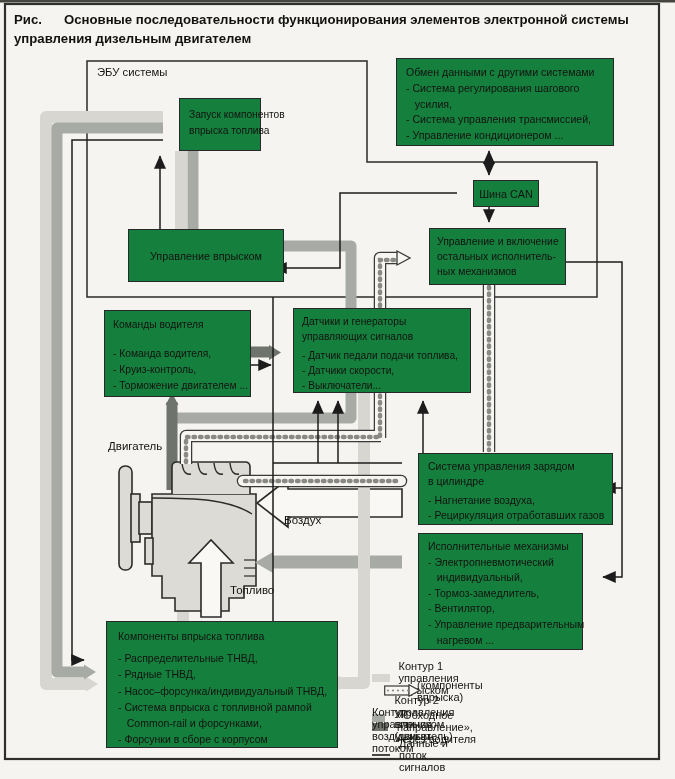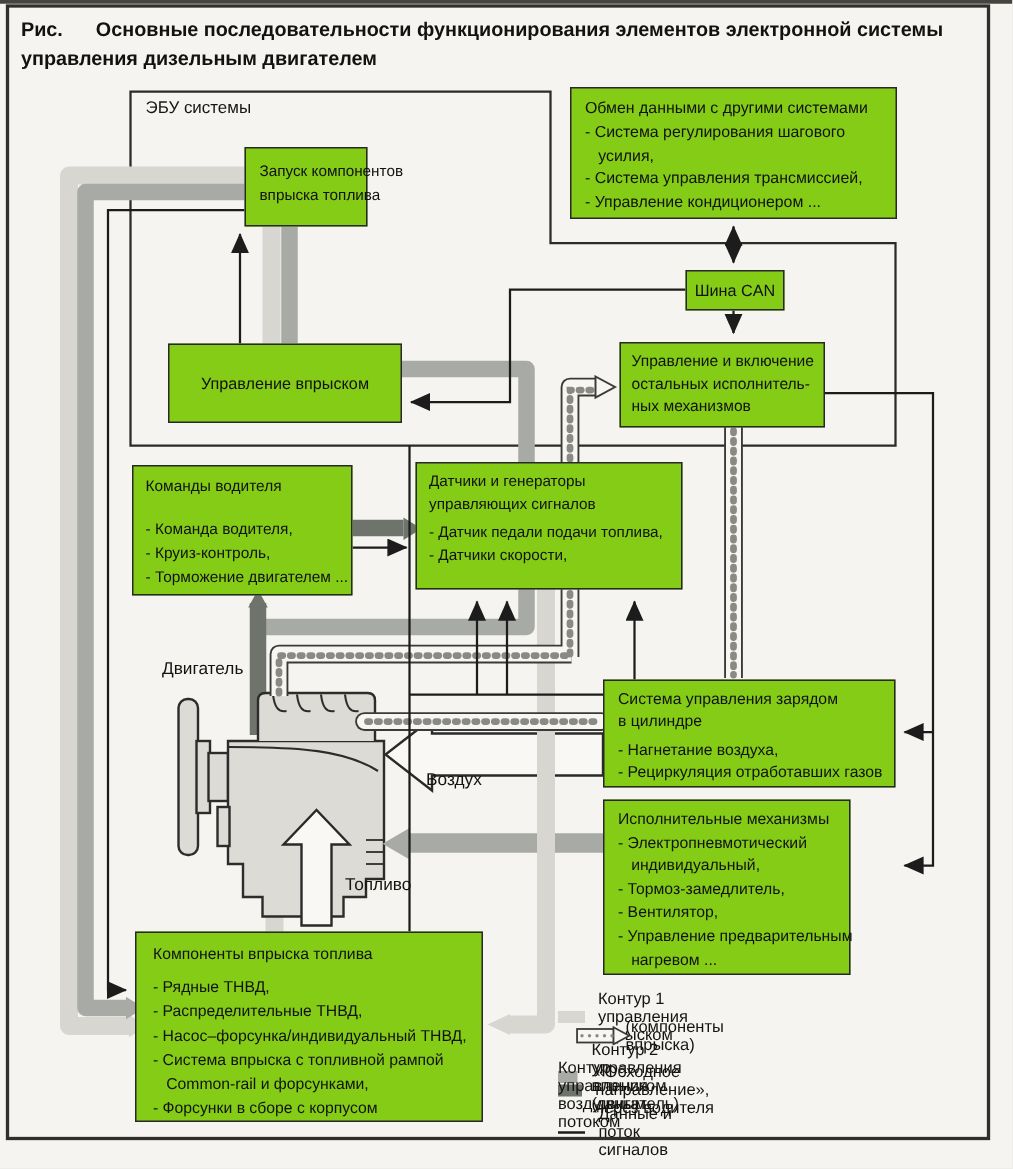--- a/index.html
+++ b/index.html
@@ -4,22 +4,22 @@
 <style>
   html,body{margin:0;padding:0;background:#e8e7e3;}
   #fig{position:relative;width:675px;height:779px;background:#f5f4f0;overflow:hidden;
        font-family:"Liberation Sans",sans-serif;color:#161614;}
   #diagram-svg{position:absolute;left:0;top:0;z-index:1;}
   .caption{position:absolute;left:14px;top:10px;width:648px;z-index:2;
            font-size:13.2px;line-height:1.45;font-weight:bold;color:#121210;}
   .caption .pre{margin-right:22px;}
   .lbl{position:absolute;z-index:2;font-size:11.5px;color:#14140f;}
   #ecu-label{position:absolute;left:97px;top:66px;z-index:2;font-size:11.3px;}
-  .bx{position:absolute;z-index:2;background:#84cc16;border:1.5px solid #28282a;
-      box-sizing:border-box;font-size:10.6px;line-height:16px;color:#121210;}
+  .bx{position:absolute;z-index:2;background:#15803d;border:1.5px solid #28282a;
+      box-sizing:border-box;font-size:10.6px;line-height:16px;color:#121210;margin-left:16px;}
   .bx .bt{white-space:pre;}
   .bx .it{white-space:pre;}
   #bx-start{left:163px;top:98px;width:82px;height:53px;padding:8px 2px 0 9px;font-size:10.2px;line-height:15.5px;}
   #bx-exch{left:380px;top:58px;width:218px;height:88px;padding:6px 2px 0 9px;line-height:15.8px;}
   #bx-can{left:457px;top:180px;width:66px;height:27px;display:flex;align-items:center;justify-content:center;font-size:10.8px;}
   #bx-inj{left:112px;top:229px;width:156px;height:53px;display:flex;align-items:center;justify-content:center;font-size:10.8px;}
   #bx-oact{left:413px;top:228px;width:137px;height:57px;padding:6px 2px 0 7px;font-size:10.4px;line-height:14.8px;}
   #bx-drv{left:88px;top:310px;width:147px;height:87px;padding:6px 14px 0 8px;font-size:10.3px;line-height:16px;}
   #bx-drv .bt{margin-bottom:13px;}
   #bx-sens{left:277px;top:308px;width:178px;height:85px;padding:5px 2px 0 8px;font-size:10.2px;line-height:15.3px;}
@@ -187,20 +187,21 @@
   <div class="it">- Команда водителя,</div>
   <div class="it">- Круиз-контроль,</div>
   <div class="it">- Торможение двигателем ...</div>
 </div>
 
 <div class="bx" id="bx-sens">
   <div class="bt">Датчики и генераторы</div>
   <div class="bt tt">управляющих сигналов</div>
   <div class="it">- Датчик педали подачи топлива,</div>
   <div class="it">- Датчики скорости,</div>
+  <div class="it">- Выключатели...</div>
 </div>
 
 <div class="bx" id="bx-chg">
   <div class="bt">Система управления зарядом</div>
   <div class="bt tt">в цилиндре</div>
   <div class="it">- Нагнетание воздуха,</div>
   <div class="it">- Рециркуляция отработавших газов</div>
 </div>
 
 <div class="bx" id="bx-act">
@@ -208,22 +209,22 @@
   <div class="it">- Электропневмотический</div>
   <div class="it">   индивидуальный,</div>
   <div class="it">- Тормоз-замедлитель,</div>
   <div class="it">- Вентилятор,</div>
   <div class="it">- Управление предварительным</div>
   <div class="it">   нагревом ...</div>
 </div>
 
 <div class="bx" id="bx-comp">
   <div class="bt">Компоненты впрыска топлива</div>
+  <div class="it">- Распределительные ТНВД,</div>
   <div class="it">- Рядные ТНВД,</div>
-  <div class="it">- Распределительные ТНВД,</div>
   <div class="it">- Насос–форсунка/индивидуальный ТНВД,</div>
   <div class="it">- Система впрыска с топливной рампой</div>
   <div class="it">   Common-rail и форсунками,</div>
   <div class="it">- Форсунки в сборе с корпусом</div>
 </div>
 
 <div class="lbl" style="left:108px;top:440px;">Двигатель</div>
 <div class="lbl" style="left:284px;top:514px;">Воздух</div>
 <div class="lbl" style="left:230px;top:584px;">Топливо</div>
 

